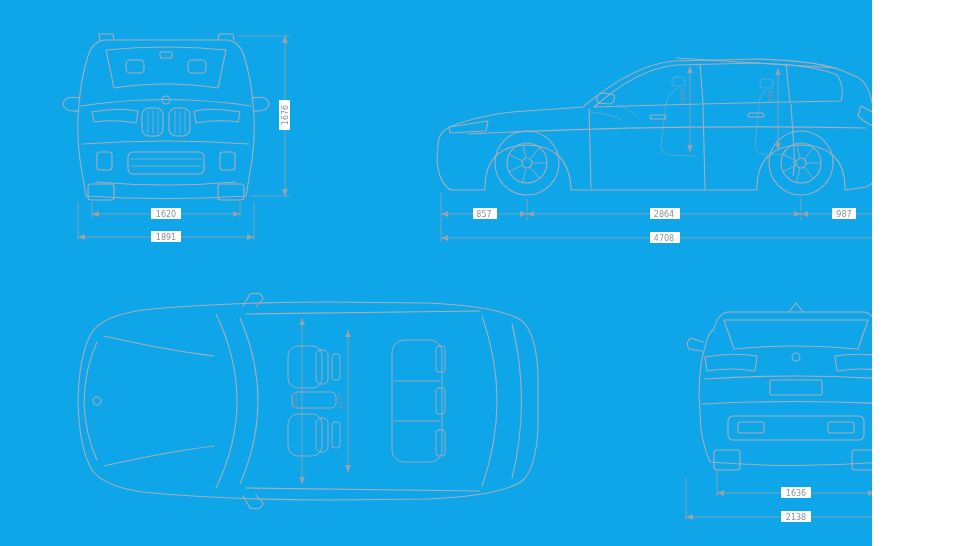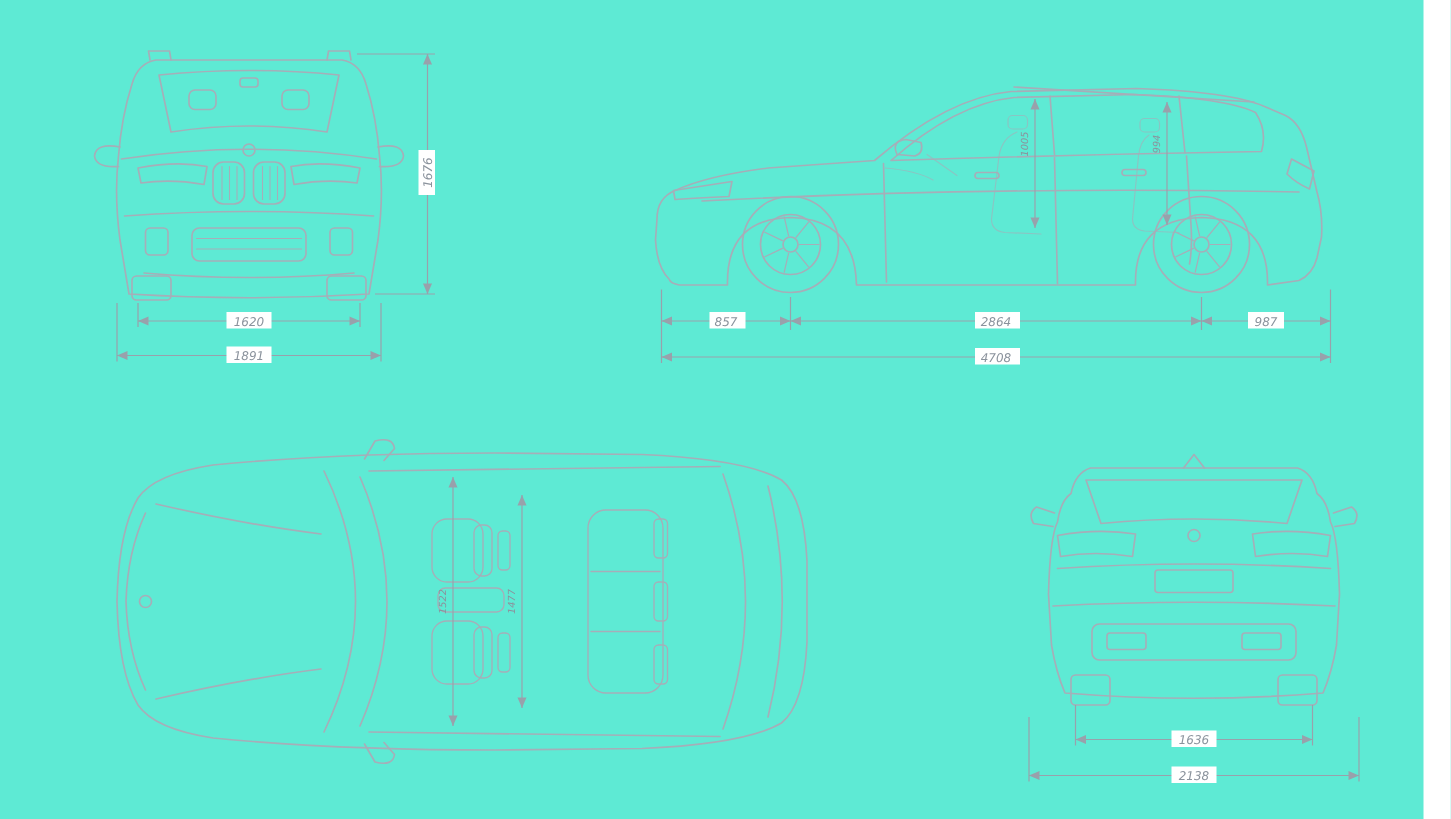--- a/index.html
+++ b/index.html
@@ -1,17 +1,17 @@
 <!DOCTYPE html>
 <html><head>
 <meta charset="utf-8">
 <style>
   html,body{margin:0;padding:0;background:#ffffff;}
-  .stage{position:relative;width:949px;height:546px;background:#5eead4;overflow:hidden;
-         font-family:"DejaVu Sans",sans-serif;font-style:italic;}
+  .stage{position:relative;width:872px;height:546px;background:#0ea5e9;overflow:hidden;
+         font-family:"DejaVu Sans",sans-serif;}
   svg{display:block;}
   text{font-family:"DejaVu Sans",sans-serif;}
 </style>
 </head>
 <body>
 
 <div class="stage">
 <svg width="967" height="546" viewBox="0 0 967 546">
   <defs>
     <marker id="dimArrowStart" markerWidth="9" markerHeight="8" refX="1" refY="4" orient="auto" markerUnits="userSpaceOnUse">

